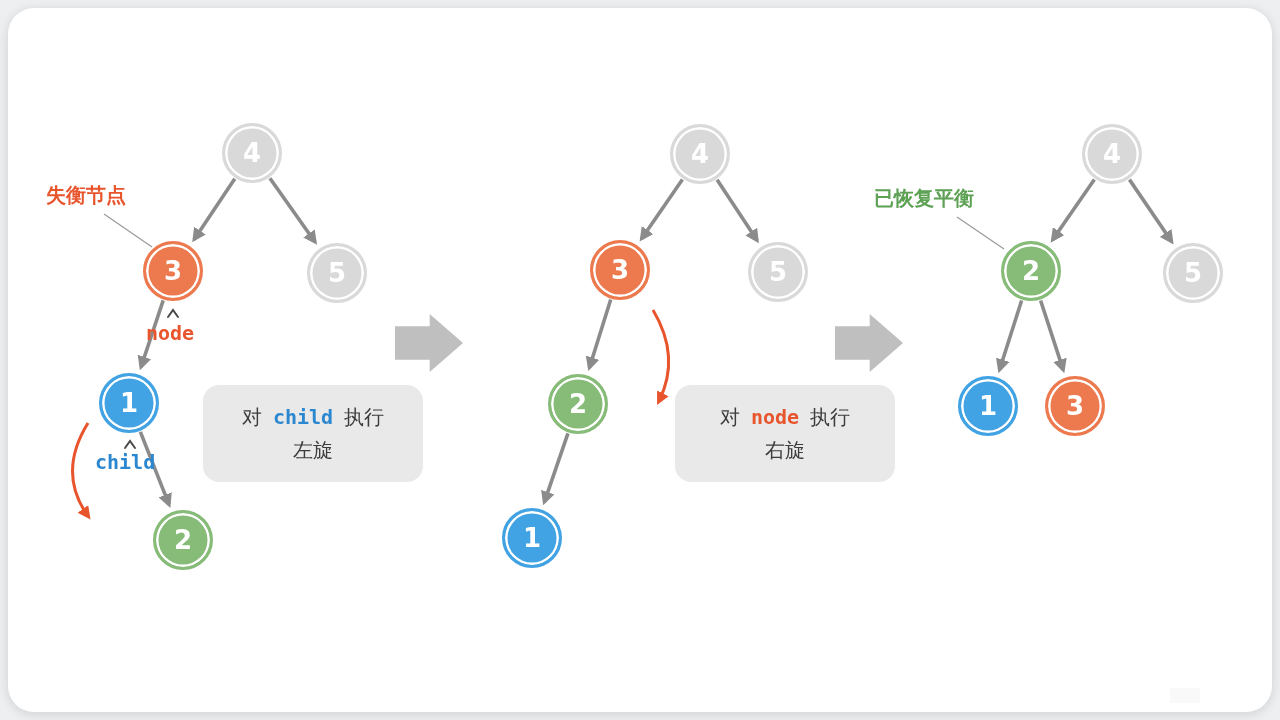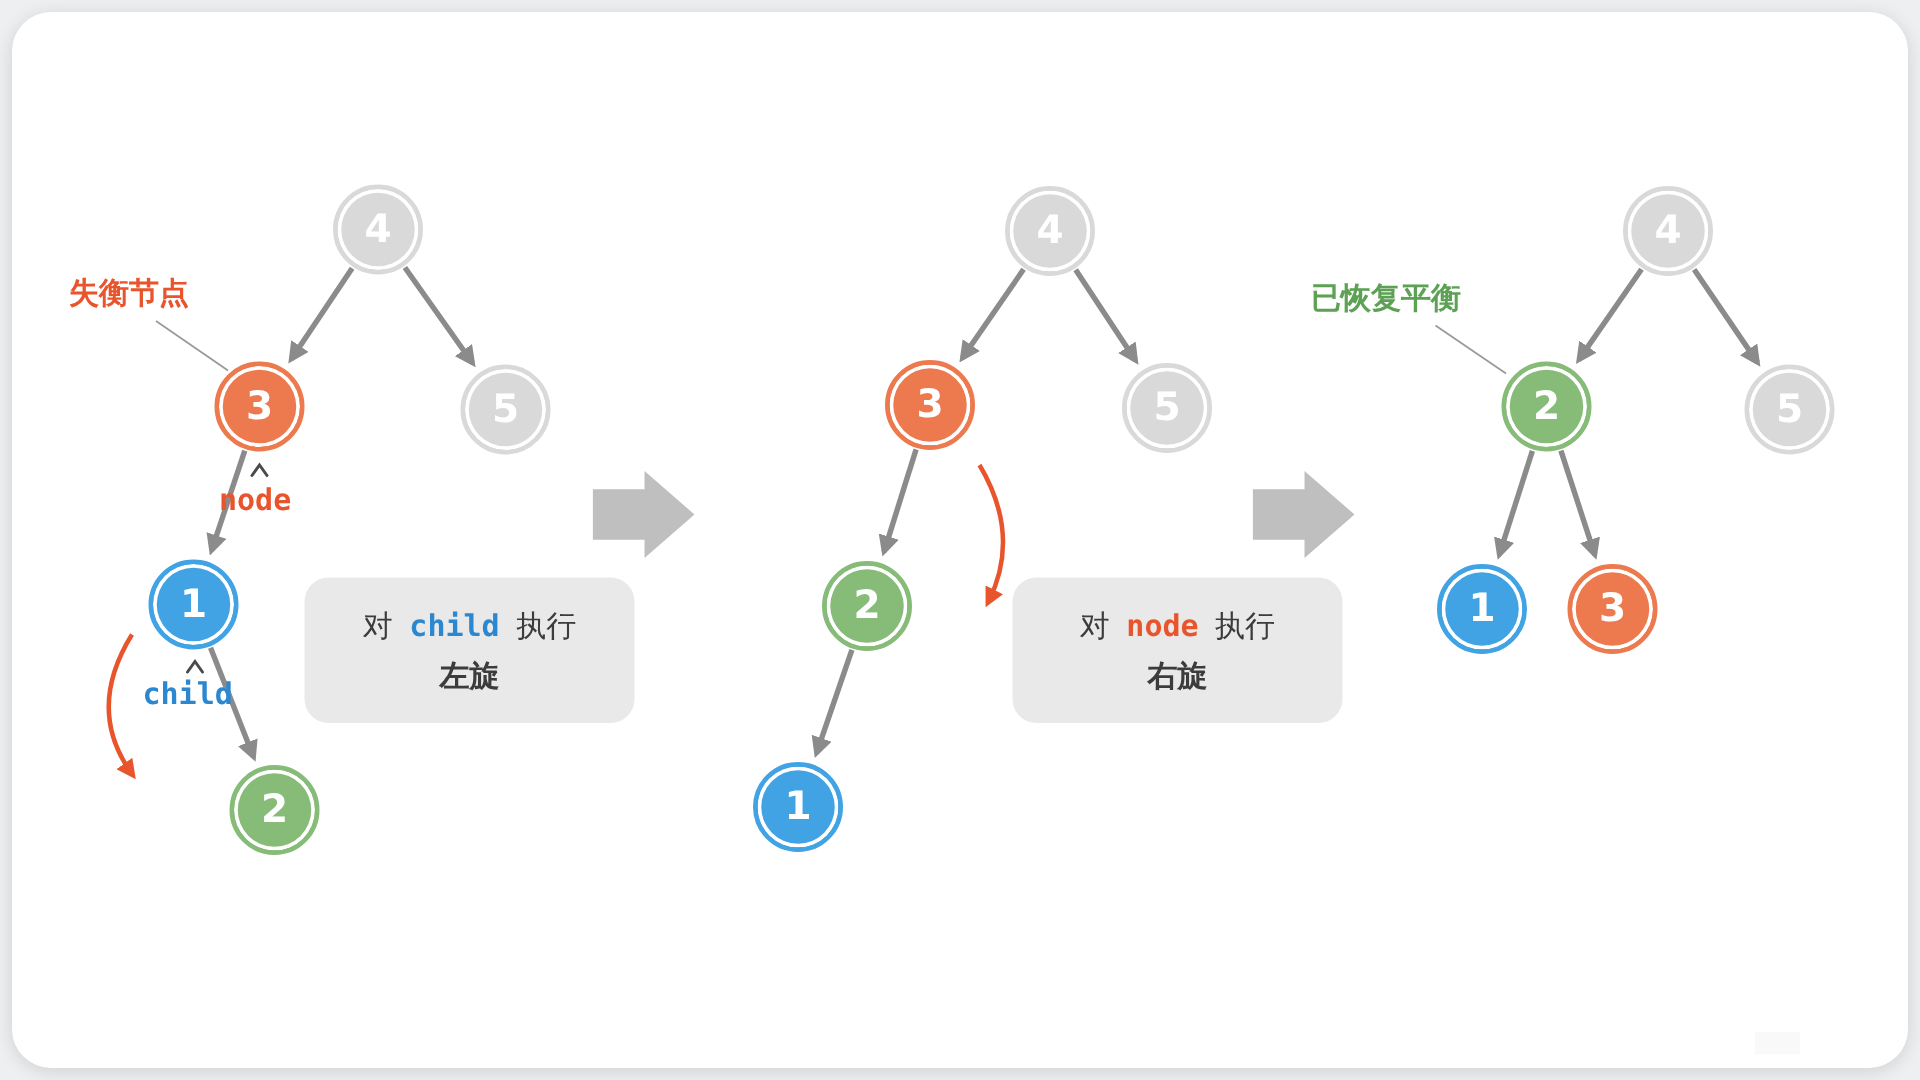--- a/index.html
+++ b/index.html
@@ -39,21 +39,21 @@
     background:#e9e9e9;display:flex;flex-direction:column;
     align-items:center;justify-content:center;gap:6px;
   }
   .ibox-1{left:203px;top:385px;}
   .ibox-2{left:675px;top:385px;}
   .ibox-line1{display:flex;align-items:baseline;gap:11px;
     font-size:20px;color:#3c3c3c;}
   .ibox-line1 .kw{font-family:"DejaVu Sans Mono","Liberation Mono",monospace;font-weight:bold;}
   .kw-blue{color:#2b87d0;}
   .kw-orange{color:#e8552d;}
-  .ibox-line2{font-size:20px;font-weight:bold;color:#3c3c3c;}
+  .ibox-line2{font-size:20px;font-weight:normal;color:#3c3c3c;}
   
   .big-arrow{
     position:absolute;width:68px;height:58px;background:#bfbfbf;
     clip-path:polygon(0 21%,51% 21%,51% 0,100% 50%,51% 100%,51% 79%,0 79%);
   }
   .big-arrow-1{left:395px;top:314px;}
   .big-arrow-2{left:835px;top:314px;}
   .watermark{
     position:absolute;left:1170px;top:688px;width:30px;height:15px;
     background:#f9f9f9;

